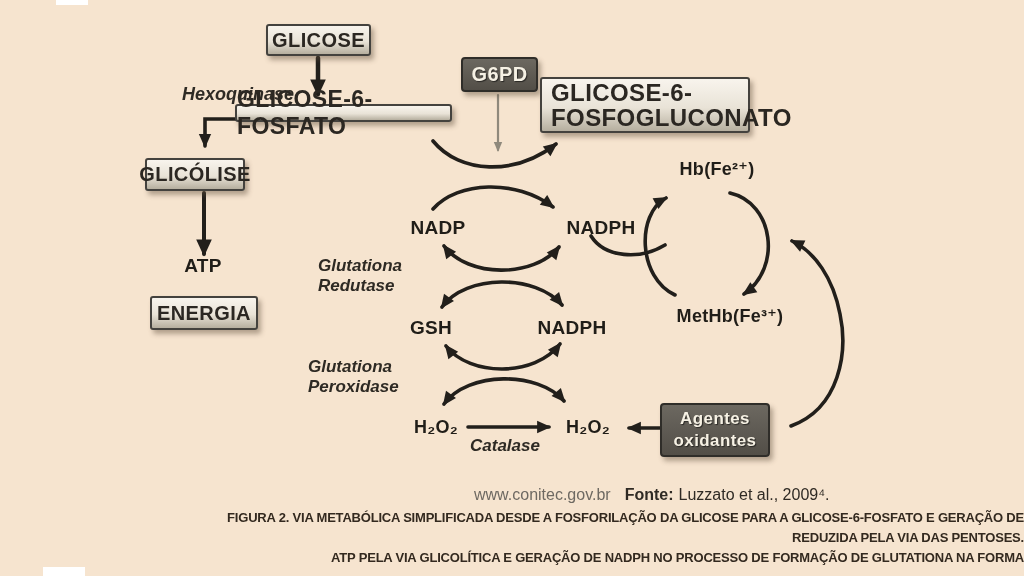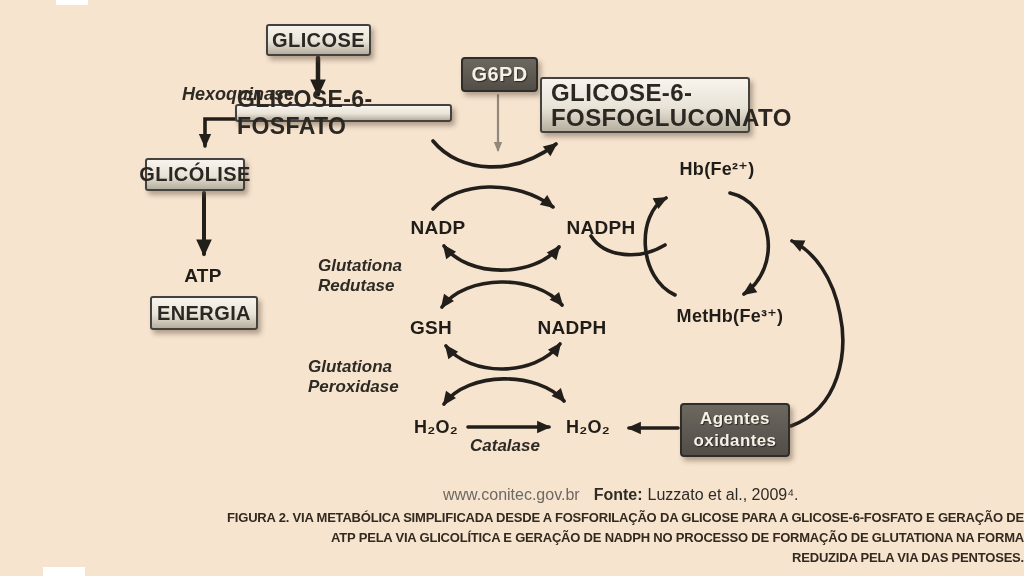--- a/index.html
+++ b/index.html
@@ -25,46 +25,46 @@
     text-shadow:1px 1px 1px rgba(0,0,0,.55);
   }
   .b-glicose        { left:266px; top:24px;  width:105px; height:32px; font-size:20px; }
   .b-g6f            { left:235px; top:104px; width:217px; height:18px; font-size:23px;align-items:center; }
   .b-glicolise      { left:145px; top:158px; width:100px; height:33px; font-size:20px; }
   .b-energia        { left:150px; top:296px; width:108px; height:34px; font-size:20px; }
   .b-g6pd           { left:461px; top:57px;  width:77px;  height:35px; font-size:20px; }
   .b-fosfogluconato { left:540px; top:77px;  width:210px; height:56px; font-size:24px;
                       flex-direction:column; align-items:flex-start; justify-content:center;
                       padding-left:9px; line-height:25px; }
-  .b-agentes        { left:680px; top:403px; width:110px; height:54px; font-size:17px;
+  .b-agentes        { left:660px; top:403px; width:110px; height:54px; font-size:17px;
                       flex-direction:column; line-height:22px; }
 
   
   .lbl { position:absolute; color:#201d18; font-weight:bold; white-space:nowrap; }
   .met  { font-size:19px; letter-spacing:.3px; }
   .enz  { font-style:italic; font-size:17px; color:#2e2a24; line-height:20px; }
   .ctr  { transform:translateX(-50%); }
 
   .l-hexoquinase { left:182px; top:84px;  font-size:18px; }
-  .l-atp   { left:203px; top:265px; }
+  .l-atp   { left:203px; top:255px; }
   .l-nadp  { left:438px; top:217px; }
   .l-nadph { left:573px; top:217px;margin-left:28px; }
   .l-gsh   { left:431px; top:317px; }
   .l-gssg  { left:572px; top:317px; }
   .l-h2o2l { left:436px; top:417px; font-size:18px; }
   .l-h2o2r { left:588px; top:417px; font-size:18px; }
   .l-hb    { left:717px; top:158px; font-size:18px; }
   .l-methb { left:730px; top:305px; font-size:18px; }
   .l-glutred { left:318px; top:256px; }
   .l-glutper { left:308px; top:357px; }
   .l-catalase { left:470px; top:436px; }
 
   
   .footer { position:absolute; left:443px; top:486px; font-size:16px; white-space:nowrap; color:#2f2a24; }
-  .footer .url { color:#6e6962; margin-right:14px; }
+  .footer .url { color:#6e6962; margin-right:14px;margin-left:31px; }
   .footer .fonte { font-weight:bold; margin-right:5px;text-align:center; }
   .caption { position:absolute; left:0; right:0; top:508px; text-align:right;
              color:#33291f; font-weight:bold; font-size:13px; line-height:20px; letter-spacing:-0.2px; }
   .white-rect { position:absolute; background:#ffffff; }
   .wr-top    { left:56px; top:0;     width:32px; height:5px; }
   .wr-bottom { left:43px; top:567px; width:42px; height:9px; }
 </style>
 </head>
 <body>
 
@@ -159,17 +159,17 @@
   <div class="lbl met ctr l-h2o2r">H₂O₂</div>
   <div class="lbl met ctr l-hb">Hb(Fe²⁺)</div>
   <div class="lbl met ctr l-methb">MetHb(Fe³⁺)</div>
 
   <div class="footer">
     <span class="url">www.conitec.gov.br</span><span class="fonte">Fonte:</span><span>Luzzato et al., 2009⁴.</span>
   </div>
 
   <div class="caption">
     <div>FIGURA 2. VIA METABÓLICA SIMPLIFICADA DESDE A FOSFORILAÇÃO DA GLICOSE PARA A GLICOSE-6-FOSFATO E GERAÇÃO DE</div>
+    <div>REDUZIDA PELA VIA DAS PENTOSES.</div>
     <div>ATP PELA VIA GLICOLÍTICA E GERAÇÃO DE NADPH NO PROCESSO DE FORMAÇÃO DE GLUTATIONA NA FORMA</div>
-    <div>REDUZIDA PELA VIA DAS PENTOSES.</div>
   </div>
 
 </div>
 
 </body></html>

